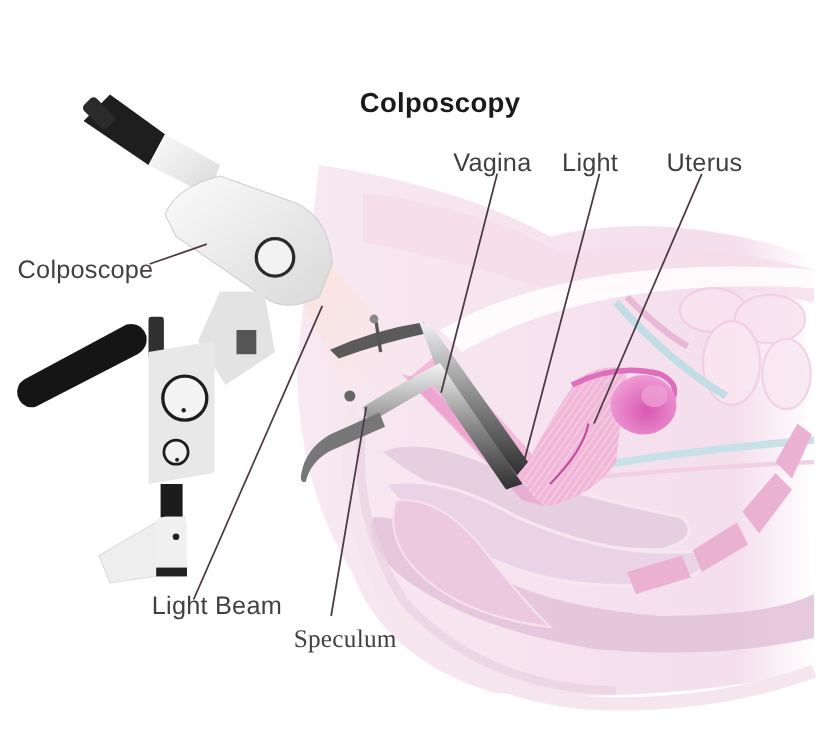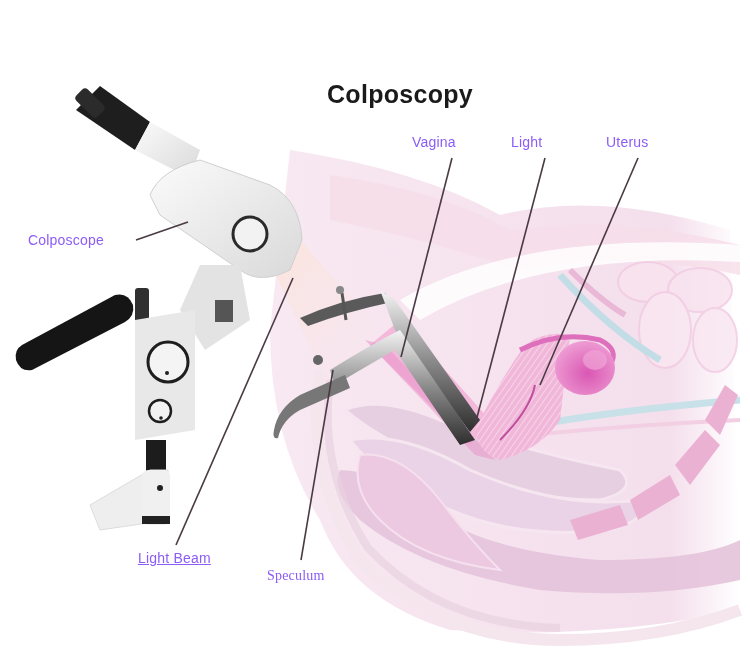--- a/index.html
+++ b/index.html
@@ -1,18 +1,18 @@
 <!DOCTYPE html>
 <html><head>
 <meta charset="utf-8">
 <style>
   html, body { margin: 0; padding: 0; background: #ffffff; }
   body { width: 750px; height: 668px; position: relative; overflow: hidden; font-family: "Liberation Sans", "DejaVu Sans", sans-serif; }
   #stage { position: absolute; left: 0; top: 0; width: 592px; height: 668px; }
-  .label { position: absolute; color: #8b5cf6; font-size: 14px; letter-spacing: 0.2px; white-space: nowrap; }
+  .label { position: absolute; color: #404040; font-size: 23px; letter-spacing: 0.2px; white-space: nowrap; }
   .title { position: absolute; color: #1a1a1a; font-size: 25px; font-weight: bold; letter-spacing: 0.3px; white-space: nowrap; }
 </style>
 </head>
 <body>
 
 <div id="stage">
 
   <svg width="750" height="668" viewBox="0 0 750 668" xmlns="http://www.w3.org/2000/svg" style="position:absolute;left:0;top:0;">
     <defs>
       <linearGradient id="fadeR" x1="0" y1="0" x2="1" y2="0">
@@ -140,20 +140,20 @@
       <line x1="452" y1="158" x2="401" y2="357"></line>
       <line x1="545" y1="158" x2="475" y2="425"></line>
       <line x1="638" y1="158" x2="540" y2="385"></line>
       <line x1="293" y1="278" x2="176" y2="545"></line>
       <line x1="333" y1="370" x2="301" y2="560"></line>
     </g>
   </svg>
 
   <div class="title" style="left:327px; top:80px;">Colposcopy</div>
 
-  <div class="label" style="left:28px; top:232px;">Colposcope</div>
+  <div class="label" style="left:16px; top:232px;">Colposcope</div>
   <div class="label" style="left:412px; top:134px;">Vagina</div>
   <div class="label" style="left:511px; top:134px;">Light</div>
   <div class="label" style="left:606px; top:134px;">Uterus</div>
-  <div class="label" style="left:138px; top:550px;text-decoration:underline;">Light Beam</div>
+  <div class="label" style="left:138px; top:537px;">Light Beam</div>
   <div class="label" style="left:267px; top:568px;font-family:Liberation Serif, serif;">Speculum</div>
 
 </div>
 
 </body></html>

